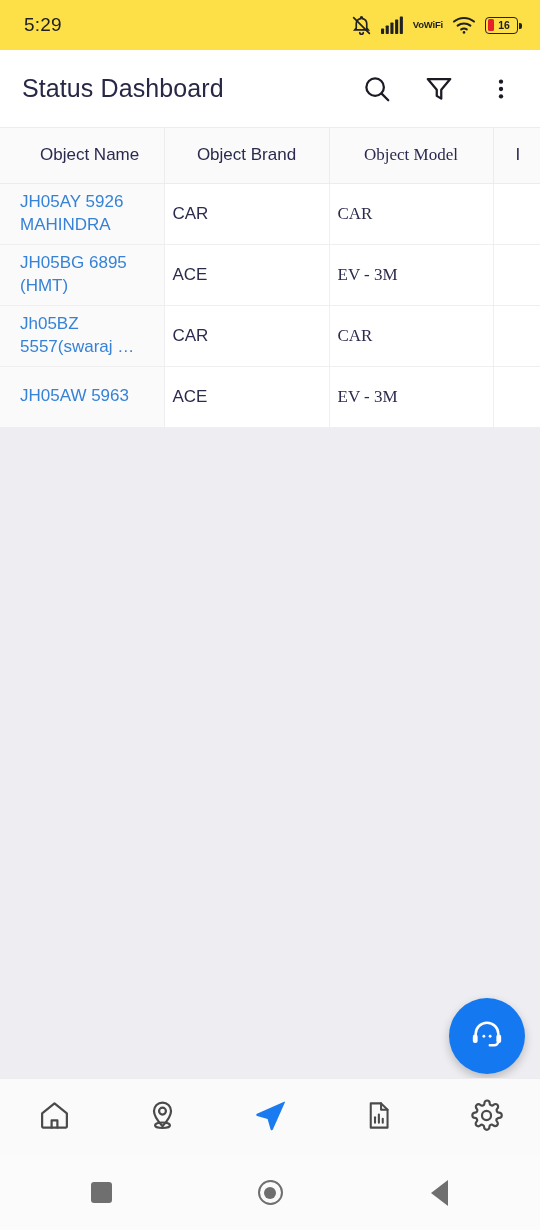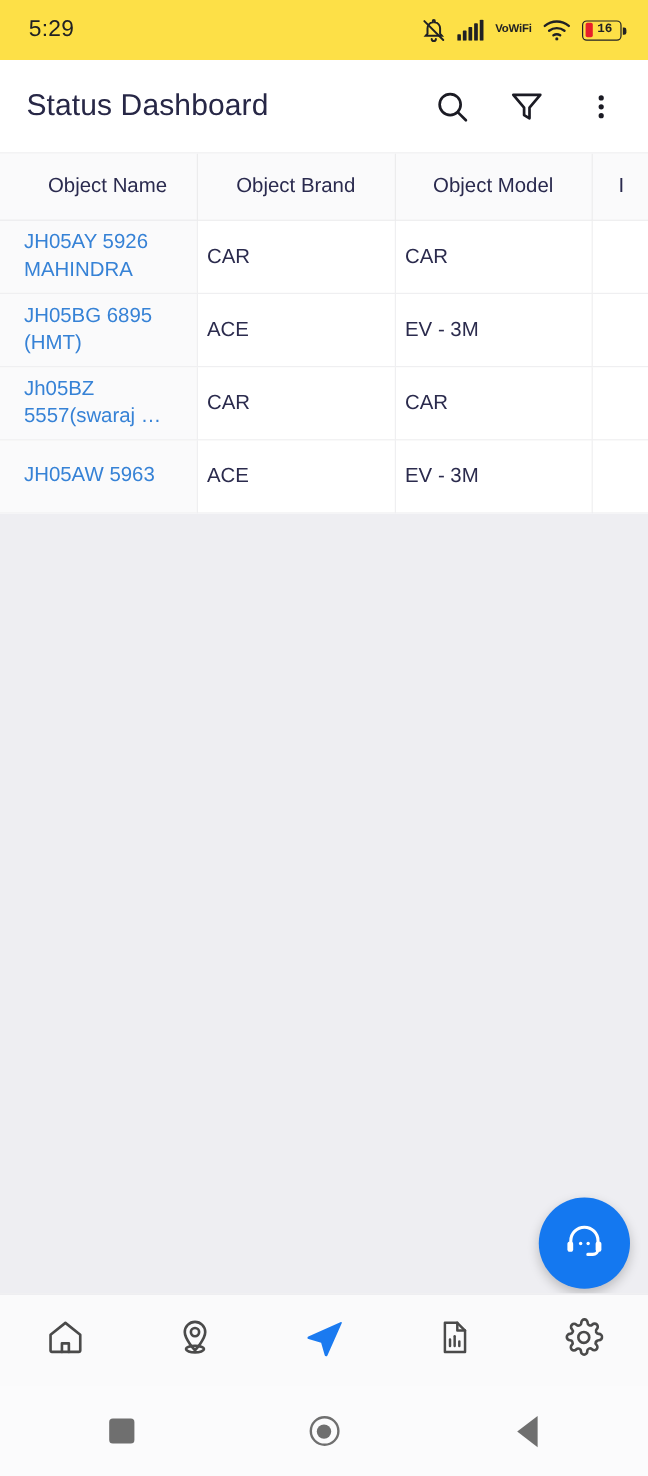--- a/index.html
+++ b/index.html
@@ -56,21 +56,20 @@
   .vowifi .vo { font-size: 9.5px; }
   .vowifi .wf { font-size: 9.5px; }
   .battery {
     position: relative;
     width: 33px; height: 17px;
     border: 1.8px solid #202124;
     border-radius: 4px;
     display: flex;
     align-items: center;
     padding: 1.5px;
-    font-family: Liberation Mono, monospace;
   }
   .battery::after {
     content: "";
     position: absolute;
     right: -4.5px; top: 5px;
     width: 3px; height: 6px;
     background: #202124;
     border-radius: 0 2px 2px 0;
   }
   .battery .fill {
@@ -167,21 +166,21 @@
   table.data th.c-name { padding-left: 40px; }
   table.data td.c-name a {
     color: #3682d6;
     font-size: 17px;
     text-decoration: none;
     display: block;
     line-height: 1.33;
     cursor: pointer;
   }
   table.data th.c-brand, table.data td.c-brand { width: 165px; }
-  table.data th.c-model, table.data td.c-model { width: 164px; }
+  table.data th.c-model, table.data td.c-model { width: 164px; font-family: Liberation Serif, serif; }
   table.data th.c-extra, table.data td.c-extra { width: 207px; text-align: left; padding-left: 22px; }
 
   
   .fab {
     position: absolute;
     left: 449px; top: 998px;
     width: 76px; height: 76px;
     border-radius: 50%;
     background: #1478f0;
     box-shadow: 0 4px 10px rgba(0,0,0,.22);

